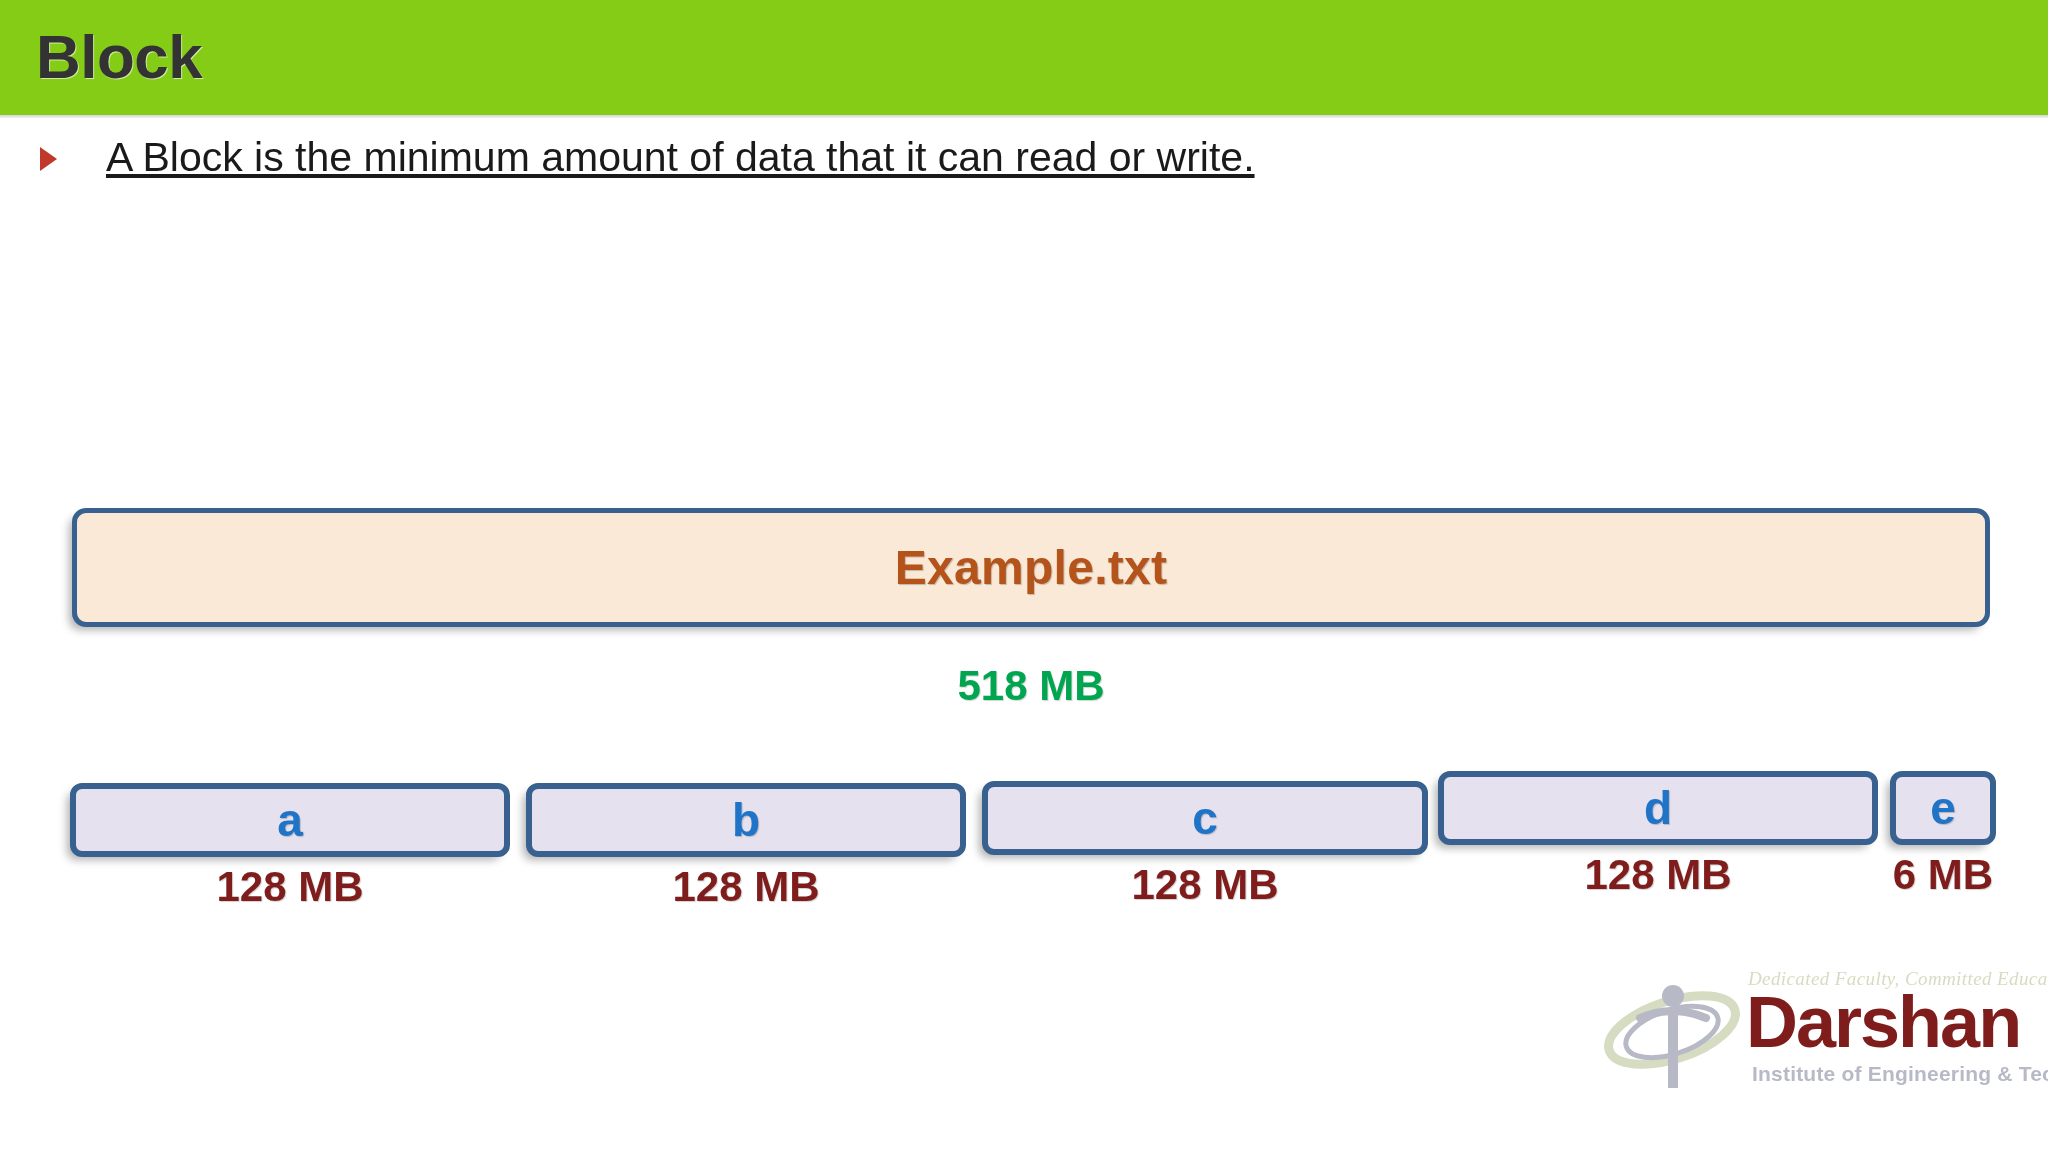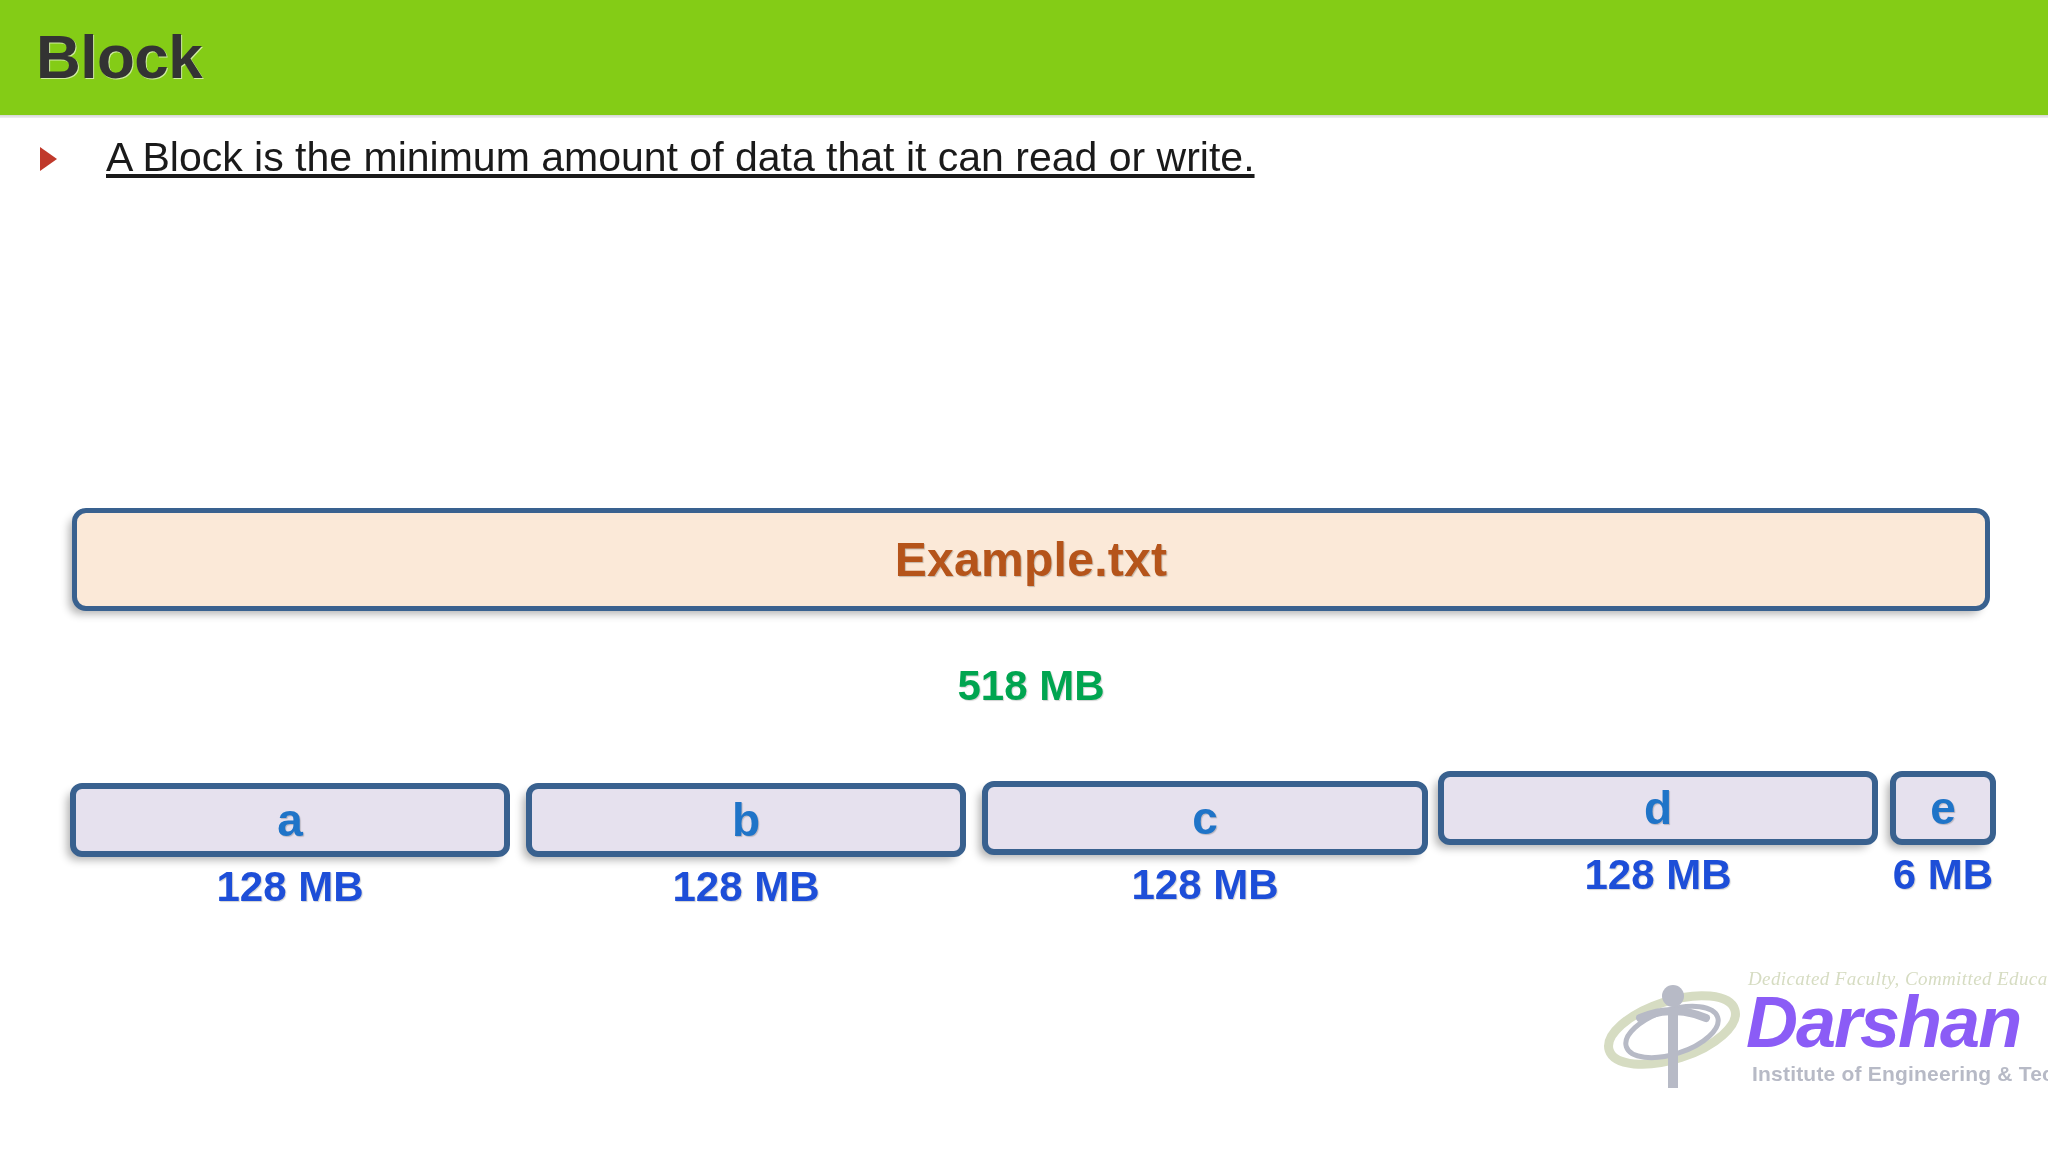--- a/index.html
+++ b/index.html
@@ -78,21 +78,21 @@
   .bullet-text {
     display: block;
   }
 
   
   .file-box {
     position: absolute;
     left: 72px;
     top: 508px;
     width: 1918px;
-    height: 103px;
+    height: 119px;
     box-sizing: border-box;
     background: #fbe9d8;
     border: 5px solid #39618f;
     border-radius: 14px;
     display: flex;
     align-items: center;
     justify-content: center;
     box-shadow: -6px 6px 9px -3px rgba(0,0,0,0.30);
   }
   .file-box-label {
@@ -140,21 +140,21 @@
     font-size: 46px;
     font-weight: bold;
     color: #1f74c8;
     text-shadow: 1px 1px 1px rgba(0,0,0,0.20);
     line-height: 1;
   }
   .chunk-size {
     text-align: center;
     font-size: 42px;
     font-weight: bold;
-    color: #1d4ed8;
+    color: #7f1d1d;
     text-shadow: 1px 1px 1px rgba(0,0,0,0.18);
     margin-top: 6px;
     white-space: nowrap;
   }
 
   
   .logo {
     position: absolute;
     left: 1600px;
     top: 968px;
@@ -178,22 +178,21 @@
     color: #d6dcc2;
     white-space: nowrap;
     letter-spacing: 0.4px;
   }
   .logo-word {
     position: absolute;
     left: 146px;
     top: 16px;
     font-size: 72px;
     font-weight: bold;
-    font-style: italic;
-    color: #8b5cf6;
+    color: #7f1d1d;
     letter-spacing: -2px;
     line-height: 76px;
     white-space: nowrap;
   }
   .logo-sub {
     position: absolute;
     left: 152px;
     top: 94px;
     font-size: 21px;
     font-weight: bold;

